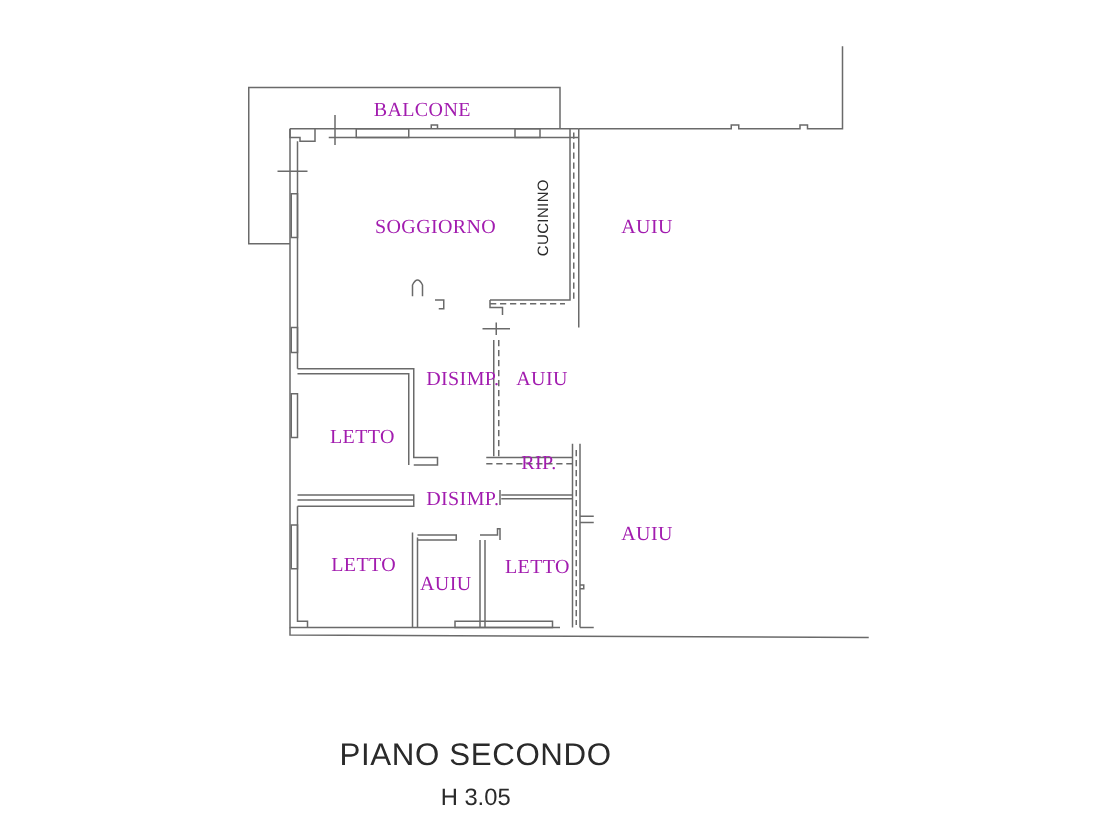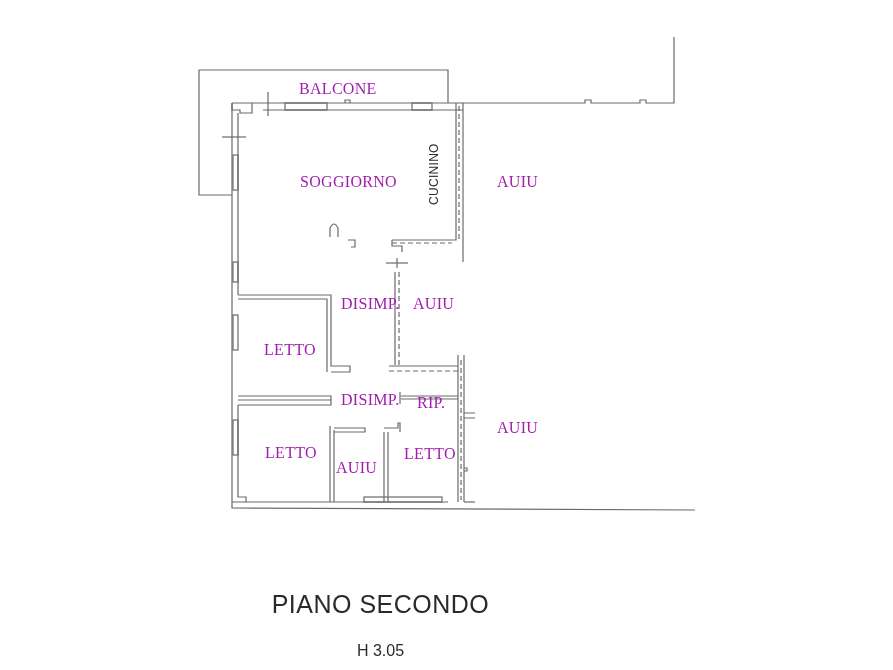--- a/index.html
+++ b/index.html
@@ -2,21 +2,21 @@
 <html><head>
 <meta charset="utf-8">
 <style>
   html, body { margin: 0; padding: 0; background: #ffffff; }
   body { width: 893px; height: 670px; position: relative; overflow: hidden; font-family: "Liberation Sans", sans-serif; }
   #plan { position: absolute; left: 0; top: 0; }
   .lbl { position: absolute; font-family: Liberation Serif, serif; font-size: 16px; color: #a21caf; letter-spacing: 0.3px; white-space: nowrap; }
   .vlbl { position: absolute; font-family: "Liberation Sans", sans-serif; font-size: 12px; color: #2a2a2a; letter-spacing: 0.3px; transform: rotate(-90deg); transform-origin: center center; white-space: nowrap; }
   .title { position: absolute; left: 0; width: 761px; text-align: center; color: #2a2a2a; font-family: "Liberation Sans", sans-serif; }
   .t1 { top: 590px; font-size: 25px; letter-spacing: 0.5px; }
-  .t2 { top: 642px; font-size: 16px; }
+  .t2 { top: 628px; font-size: 19px; }
 </style>
 </head>
 <body>
 
 <svg id="plan" width="893" height="670" viewBox="0 0 893 670" xmlns="http://www.w3.org/2000/svg">
   <g fill="none" stroke="#6a6a6a" stroke-width="1.2">
 
     <path d="M232,195 L199,195 L199,70 L448,70 L448,103"></path>
 
     <path d="M232,103 L463,103"></path>
@@ -89,21 +89,21 @@
   </g>
 </svg>
 
 <div class="lbl" style="left:299px;top:80px;">BALCONE</div>
 <div class="lbl" style="left:300px;top:173px;">SOGGIORNO</div>
 <div class="vlbl" style="left:404px;top:168px;width:60px;text-align:center;">CUCININO</div>
 <div class="lbl" style="left:497px;top:173px;">AUIU</div>
 <div class="lbl" style="left:341px;top:295px;">DISIMP.</div>
 <div class="lbl" style="left:413px;top:295px;">AUIU</div>
 <div class="lbl" style="left:264px;top:341px;">LETTO</div>
-<div class="lbl" style="left:417px;top:394px;text-align:right;">RIP.</div>
+<div class="lbl" style="left:417px;top:362px;text-align:right;">RIP.</div>
 <div class="lbl" style="left:341px;top:391px;">DISIMP.</div>
 <div class="lbl" style="left:497px;top:419px;">AUIU</div>
 <div class="lbl" style="left:265px;top:444px;">LETTO</div>
 <div class="lbl" style="left:336px;top:459px;">AUIU</div>
 <div class="lbl" style="left:404px;top:445px;">LETTO</div>
 
 <div class="title t1">PIANO SECONDO</div>
 <div class="title t2">H 3.05</div>
 
 </body></html>

